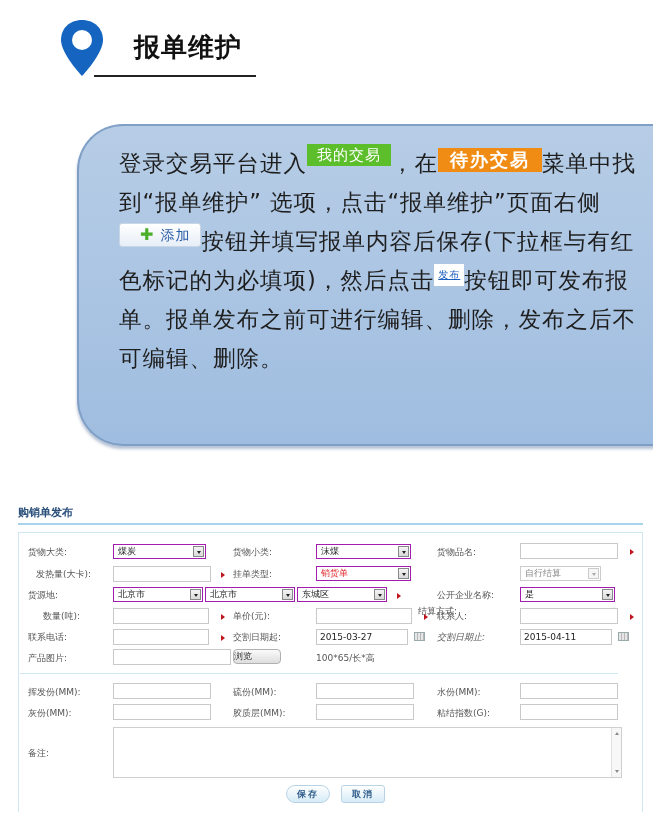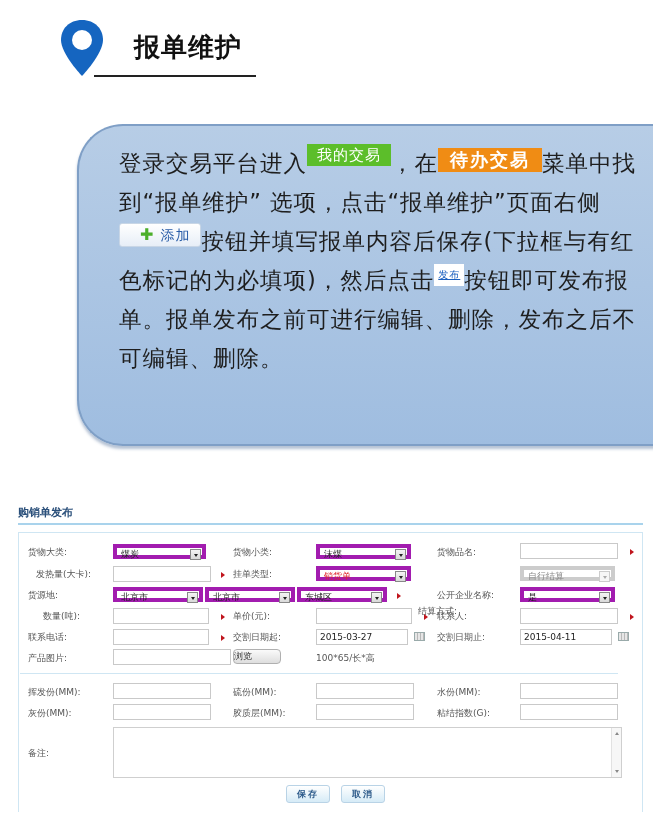--- a/index.html
+++ b/index.html
@@ -31,21 +31,21 @@
   .chip-add .plus { color: #4caf2a; font-weight: bold; font-size: 16px; margin-right: 6px; }
   .chip-pub { background: #ffffff; color: #1a5fbf; font-size: 10px; padding: 0 4px; top: -7px; text-decoration: underline; }
 
   
   .form-title { position: absolute; left: 18px; top: 505px; font-size: 11px; font-weight: bold; color: #2a4f7a; }
   .form-rule { position: absolute; left: 18px; top: 523px; width: 625px; height: 2px; background: #a9d3ec; }
   .form-box { position: absolute; left: 18px; top: 532px; width: 625px; height: 280px; border: 1px solid #cfe6f3; border-bottom: none; background: #fff; }
 
   .lbl { position: absolute; font-size: 9px; color: #555; white-space: nowrap; }
   .inp { position: absolute; height: 16px; border: 1px solid #c9c9c9; background: #fff; font-size: 9px; line-height: 14px; padding-left: 3px; color: #222; }
-  .sel { position: absolute; height: 15px; border: 4px solid #a21caf; background: #fff; font-size: 9px; line-height: 13px; padding-left: 4px; color: #222; }
+  .sel { position: absolute; height: 15px; border: 1px solid #a21caf; background: #fff; font-size: 9px; line-height: 13px; padding-left: 4px; color: #222; }
   .sel .arr { position: absolute; right: 1px; top: 1px; width: 11px; height: 11px; border: 1px solid #888; background: linear-gradient(#f4f4f4,#d9d9d9); }
   .sel .arr::after { content: ""; position: absolute; left: 3px; top: 4px; border-left: 2px solid transparent; border-right: 2px solid transparent; border-top: 3px solid #222; }
   .sel.disabled { border-color: #ccc; color: #888; }
   .sel.disabled .arr { border-color: #ccc; background: #f6f6f6; }
   .sel.disabled .arr::after { border-top-color: #aaa; }
   .req { position: absolute; width: 0; height: 0; border-top: 3px solid transparent; border-bottom: 3px solid transparent; border-left: 4px solid #c0151d; }
   .cal { position: absolute; width: 11px; height: 9px; border: 1px solid #9aa; background: repeating-linear-gradient(90deg,#e6e6e6 0 2px,#b8b8b8 2px 3px); }
   .btn-browse { position: absolute; height: 15px; border: 1px solid #b0b0b0; border-radius: 4px; background: linear-gradient(#fafafa,#dedede); font-size: 9px; line-height: 13px; text-align: left; color: #333; }
   .hint { position: absolute; font-size: 9px; color: #555; }
   .sep { position: absolute; left: 20px; width: 598px; height: 1px; background: #cfe6f3; }
@@ -85,21 +85,21 @@
 <div class="lbl" style="left:437px;top:546px;">货物品名:</div>
 <div class="inp" style="left:520px;top:543px;width:98px;"></div>
 <div class="req" style="left:630px;top:549px;"></div>
 
 <div class="lbl" style="left:28px;top:568px;margin-left:8px;">发热量(大卡):</div>
 <div class="inp" style="left:113px;top:566px;width:98px;"></div>
 <div class="req" style="left:221px;top:572px;"></div>
 <div class="lbl" style="left:233px;top:568px;">挂单类型:</div>
 <div class="sel" style="left:316px;top:566px;width:95px;color:#e0262b;"><span>销货单</span><span class="arr"></span></div>
 <div class="lbl" style="left:418px;top:568px;margin-top:37px;">结算方式:</div>
-<div class="sel disabled" style="left:520px;top:566px;width:95px;"><span>自行结算</span><span class="arr"></span></div>
+<div class="sel disabled" style="left:520px;top:566px;width:81px;"><span>自行结算</span><span class="arr"></span></div>
 
 <div class="lbl" style="left:28px;top:589px;">货源地:</div>
 <div class="sel" style="left:113px;top:587px;width:90px;"><span>北京市</span><span class="arr"></span></div>
 <div class="sel" style="left:205px;top:587px;width:90px;"><span>北京市</span><span class="arr"></span></div>
 <div class="sel" style="left:297px;top:587px;width:90px;"><span>东城区</span><span class="arr"></span></div>
 <div class="req" style="left:397px;top:593px;"></div>
 <div class="lbl" style="left:437px;top:589px;">公开企业名称:</div>
 <div class="sel" style="left:520px;top:587px;width:95px;"><span>是</span><span class="arr"></span></div>
 
 <div class="lbl" style="left:28px;top:610px;margin-left:15px;">数量(吨):</div>
@@ -111,21 +111,21 @@
 <div class="lbl" style="left:437px;top:610px;">联系人:</div>
 <div class="inp" style="left:520px;top:608px;width:98px;"></div>
 <div class="req" style="left:630px;top:614px;"></div>
 
 <div class="lbl" style="left:28px;top:631px;">联系电话:</div>
 <div class="inp" style="left:113px;top:629px;width:96px;"></div>
 <div class="req" style="left:221px;top:635px;"></div>
 <div class="lbl" style="left:233px;top:631px;">交割日期起:</div>
 <div class="inp" style="left:316px;top:629px;width:92px;">2015-03-27</div>
 <div class="cal" style="left:414px;top:632px;"></div>
-<div class="lbl" style="left:437px;top:631px;">交割日期止:</div>
+<div class="lbl" style="left:437px;top:631px;font-style:italic;">交割日期止:</div>
 <div class="inp" style="left:520px;top:629px;width:92px;">2015-04-11</div>
 <div class="cal" style="left:618px;top:632px;"></div>
 
 <div class="lbl" style="left:28px;top:652px;">产品图片:</div>
 <div class="inp" style="left:113px;top:649px;width:118px;"></div>
 <div class="btn-browse" style="left:233px;top:649px;width:48px;">浏览</div>
 <div class="hint" style="left:316px;top:652px;">100*65/长*高</div>
 
 <div class="sep" style="top:673px;"></div>
 
@@ -144,14 +144,14 @@
 <div class="inp" style="left:520px;top:704px;width:98px;"></div>
 
 <div class="lbl" style="left:28px;top:747px;">备注:</div>
 <div class="textarea" style="left:113px;top:727px;width:509px;height:51px;">
   <div class="vscroll">
     <span class="up"></span>
     <span class="dn"></span>
   </div>
 </div>
 
-<div class="fbtn" style="left:286px;top:785px;">保存</div>
+<div class="fbtn" style="left:286px;top:785px;border-radius:9px;">保存</div>
 <div class="fbtn" style="left:341px;top:785px;">取消</div>
 
 </body></html>

